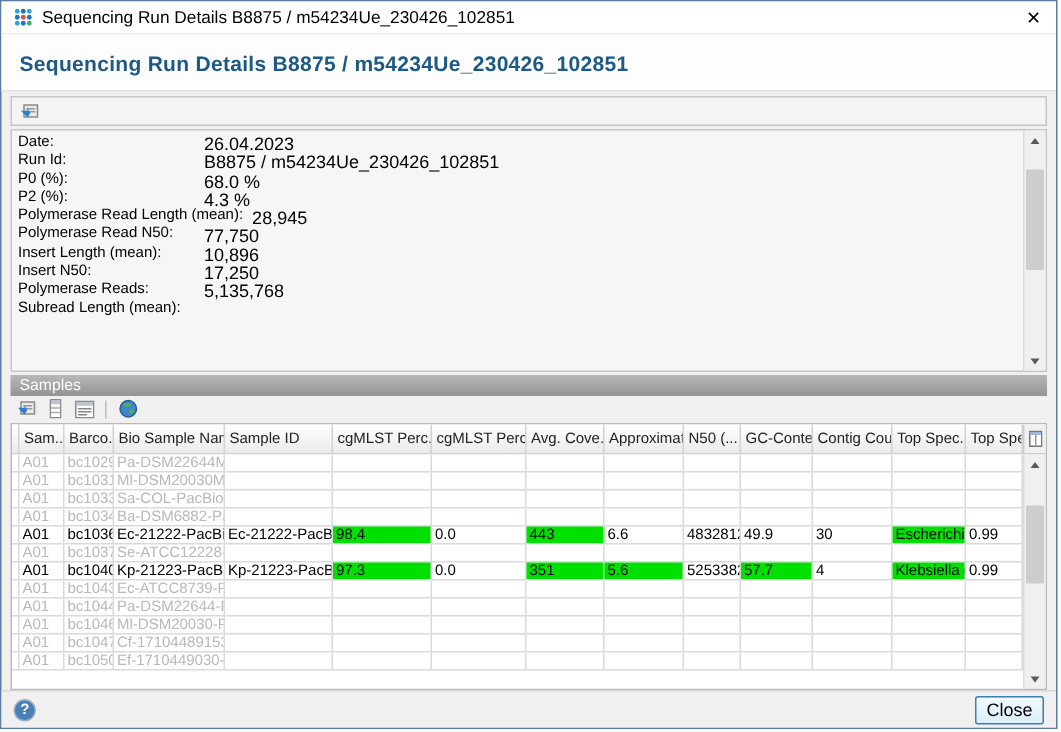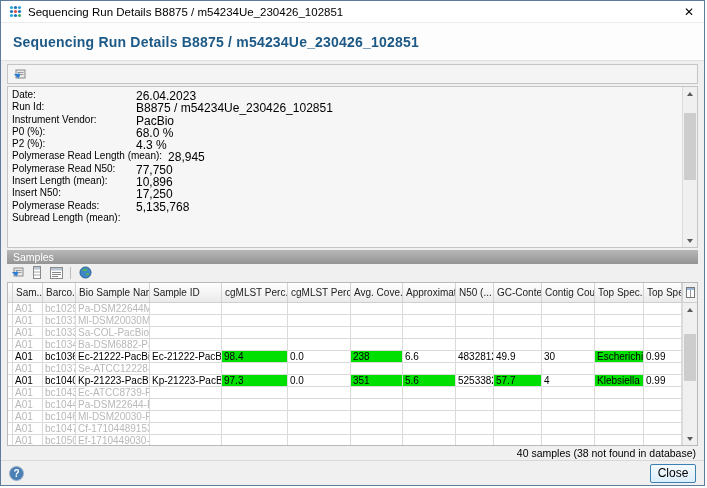--- a/index.html
+++ b/index.html
@@ -120,24 +120,20 @@
 
     <div class="details">
       <div class="details-rows" id="detailsRows">
           <div class="drow">
             <span class="dlabel">Date:</span>
             <span class="dvalue">26.04.2023</span>
           </div>
           <div class="drow">
             <span class="dlabel">Run Id:</span>
             <span class="dvalue">B8875 / m54234Ue_230426_102851</span>
-          </div>
-          <div class="drow">
-            <span class="dlabel">Instrument Vendor:</span>
-            <span class="dvalue">PacBio</span>
           </div>
           <div class="drow">
             <span class="dlabel">P0 (%):</span>
             <span class="dvalue">68.0 %</span>
           </div>
           <div class="drow">
             <span class="dlabel">P2 (%):</span>
             <span class="dvalue">4.3 %</span>
           </div>
           <div class="drow">
@@ -308,21 +304,21 @@
               <div class="tcell last" style="width: 41px;"></div>
             </div>
             <div class="trow found">
               <div class="stub"></div>
               <div class="tcell" style="width: 30px;">A01</div>
               <div class="tcell" style="width: 33px;">bc1036...</div>
               <div class="tcell" style="width: 74px;">Ec-21222-PacBio</div>
               <div class="tcell" style="width: 72px;">Ec-21222-PacBio</div>
               <div class="tcell green" style="width: 66px;">98.4</div>
               <div class="tcell" style="width: 63px;">0.0</div>
-              <div class="tcell green" style="width: 52px;">238</div>
+              <div class="tcell green" style="width: 52px;">443</div>
               <div class="tcell" style="width: 53px;">6.6</div>
               <div class="tcell" style="width: 38px;">4832812</div>
               <div class="tcell" style="width: 48px;">49.9</div>
               <div class="tcell" style="width: 53px;">30</div>
               <div class="tcell green" style="width: 49px;">Escherichi...</div>
               <div class="tcell last" style="width: 41px;">0.99</div>
             </div>
             <div class="trow notfound">
               <div class="stub"></div>
               <div class="tcell" style="width: 30px;">A01</div>
@@ -441,23 +437,20 @@
               <span class="tri-up"></span>
             </div>
           <div class="vs-thumb" style="top:22%;height:33%;"></div>
           <div class="vs-down">
               <span class="tri-down"></span>
             </div>
         </div>
       </div>
     </div>
 
-    <div class="statusrow">
-      <span>40 samples (38 not found in database)</span>
-    </div>
   </div>
 
   <div class="footer">
     <span class="help-btn">?</span>
     <button class="close-btn">Close</button>
   </div>
 
 </div>
 
 </body></html>

